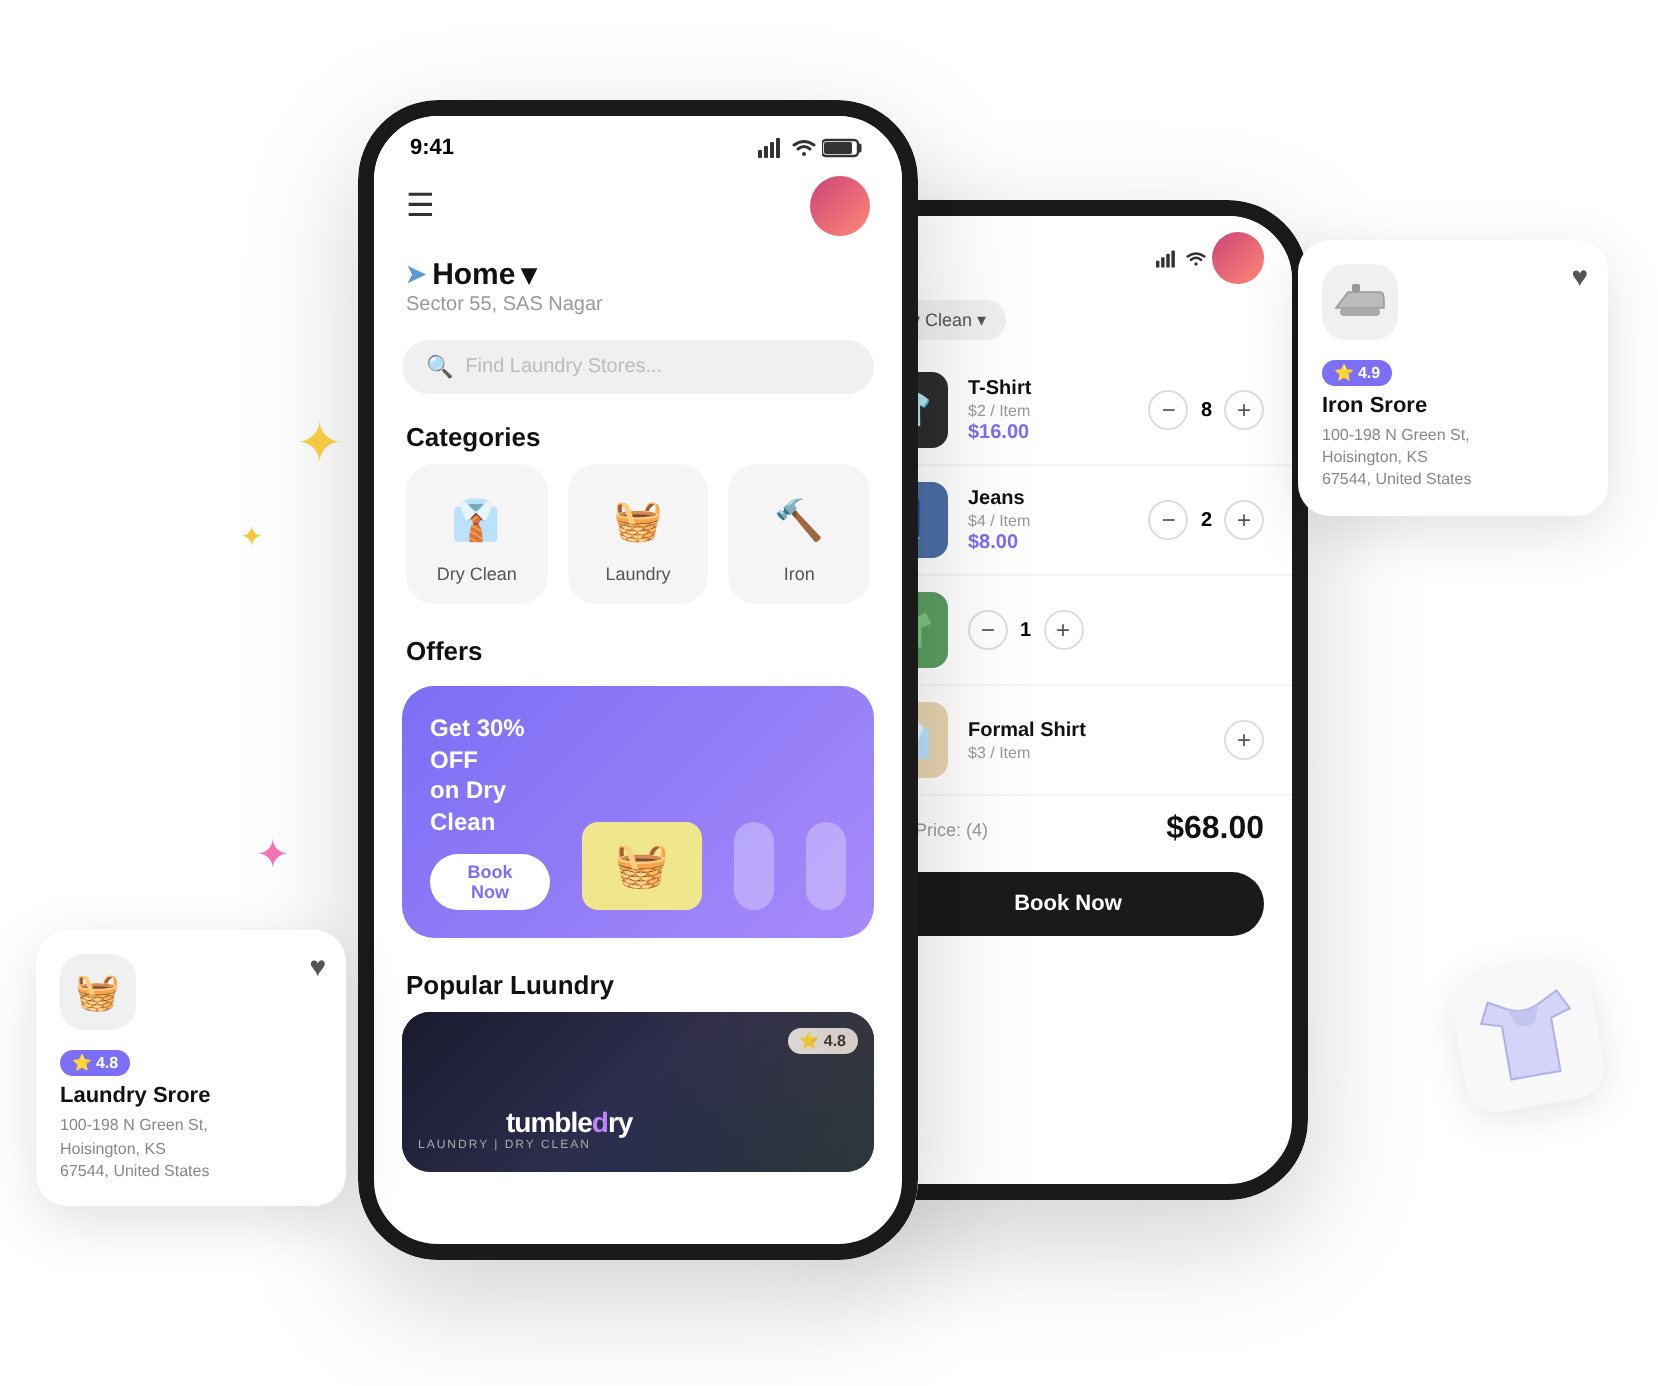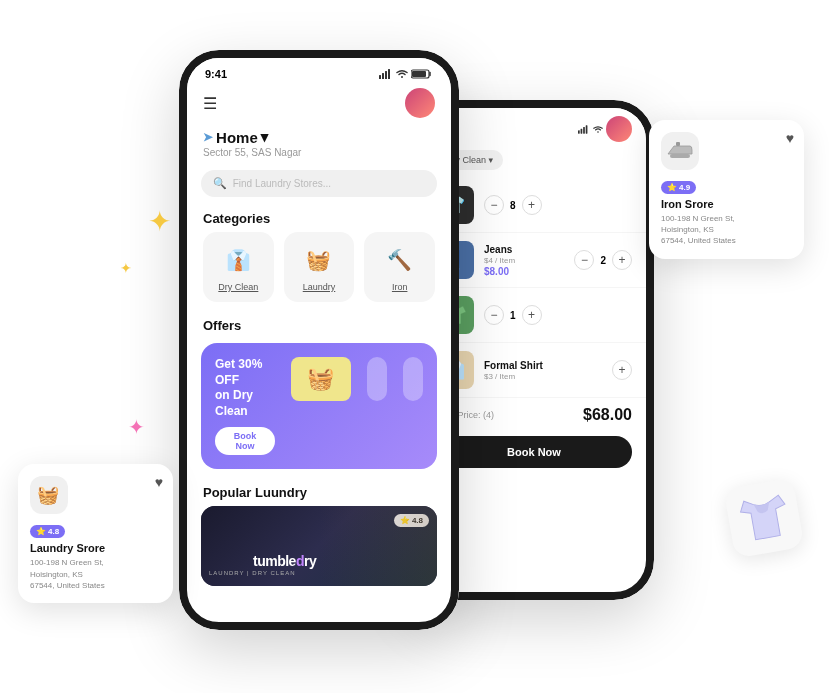--- a/index.html
+++ b/index.html
@@ -159,31 +159,30 @@
       height: 36px;
       display: flex;
       align-items: center;
       justify-content: center;
     }
 
     .category-label {
       font-size: 9px;
       color: #555;
       text-align: center;
-      text-decoration: underline;
     }
 
     
     .offers-card {
       margin: 4px 14px 8px;
       background: linear-gradient(135deg, #7c6ef5, #a78bfa);
       border-radius: 16px;
       padding: 14px;
       display: flex;
-      align-items: flex-start;
+      align-items: flex-end;
       gap: 16px;
       position: relative;
       overflow: hidden;
     }
 
     .offer-text-block { flex: 1; }
 
     .offer-title {
       font-size: 12px;
       font-weight: 800;
@@ -596,20 +595,25 @@
       
       <div class="filter-chip">
         <span>Dry Clean ▾</span>
       </div>
 
       
       <div class="order-item">
         <div class="item-thumb" style="background:#2d2d2d;">
           <span style="font-size:18px;">👕</span>
         </div>
+        <div class="item-info">
+          <div class="item-name">T-Shirt</div>
+          <div class="item-price-label">$2 / Item</div>
+          <div class="item-price">$16.00</div>
+        </div>
         <div class="qty-control">
           <button class="qty-btn">−</button>
           <span class="qty-num">8</span>
           <button class="qty-btn">+</button>
         </div>
       </div>
 
       <div class="order-item">
         <div class="item-thumb" style="background:#4a6fa5;">
           <span style="font-size:18px;">👖</span>

